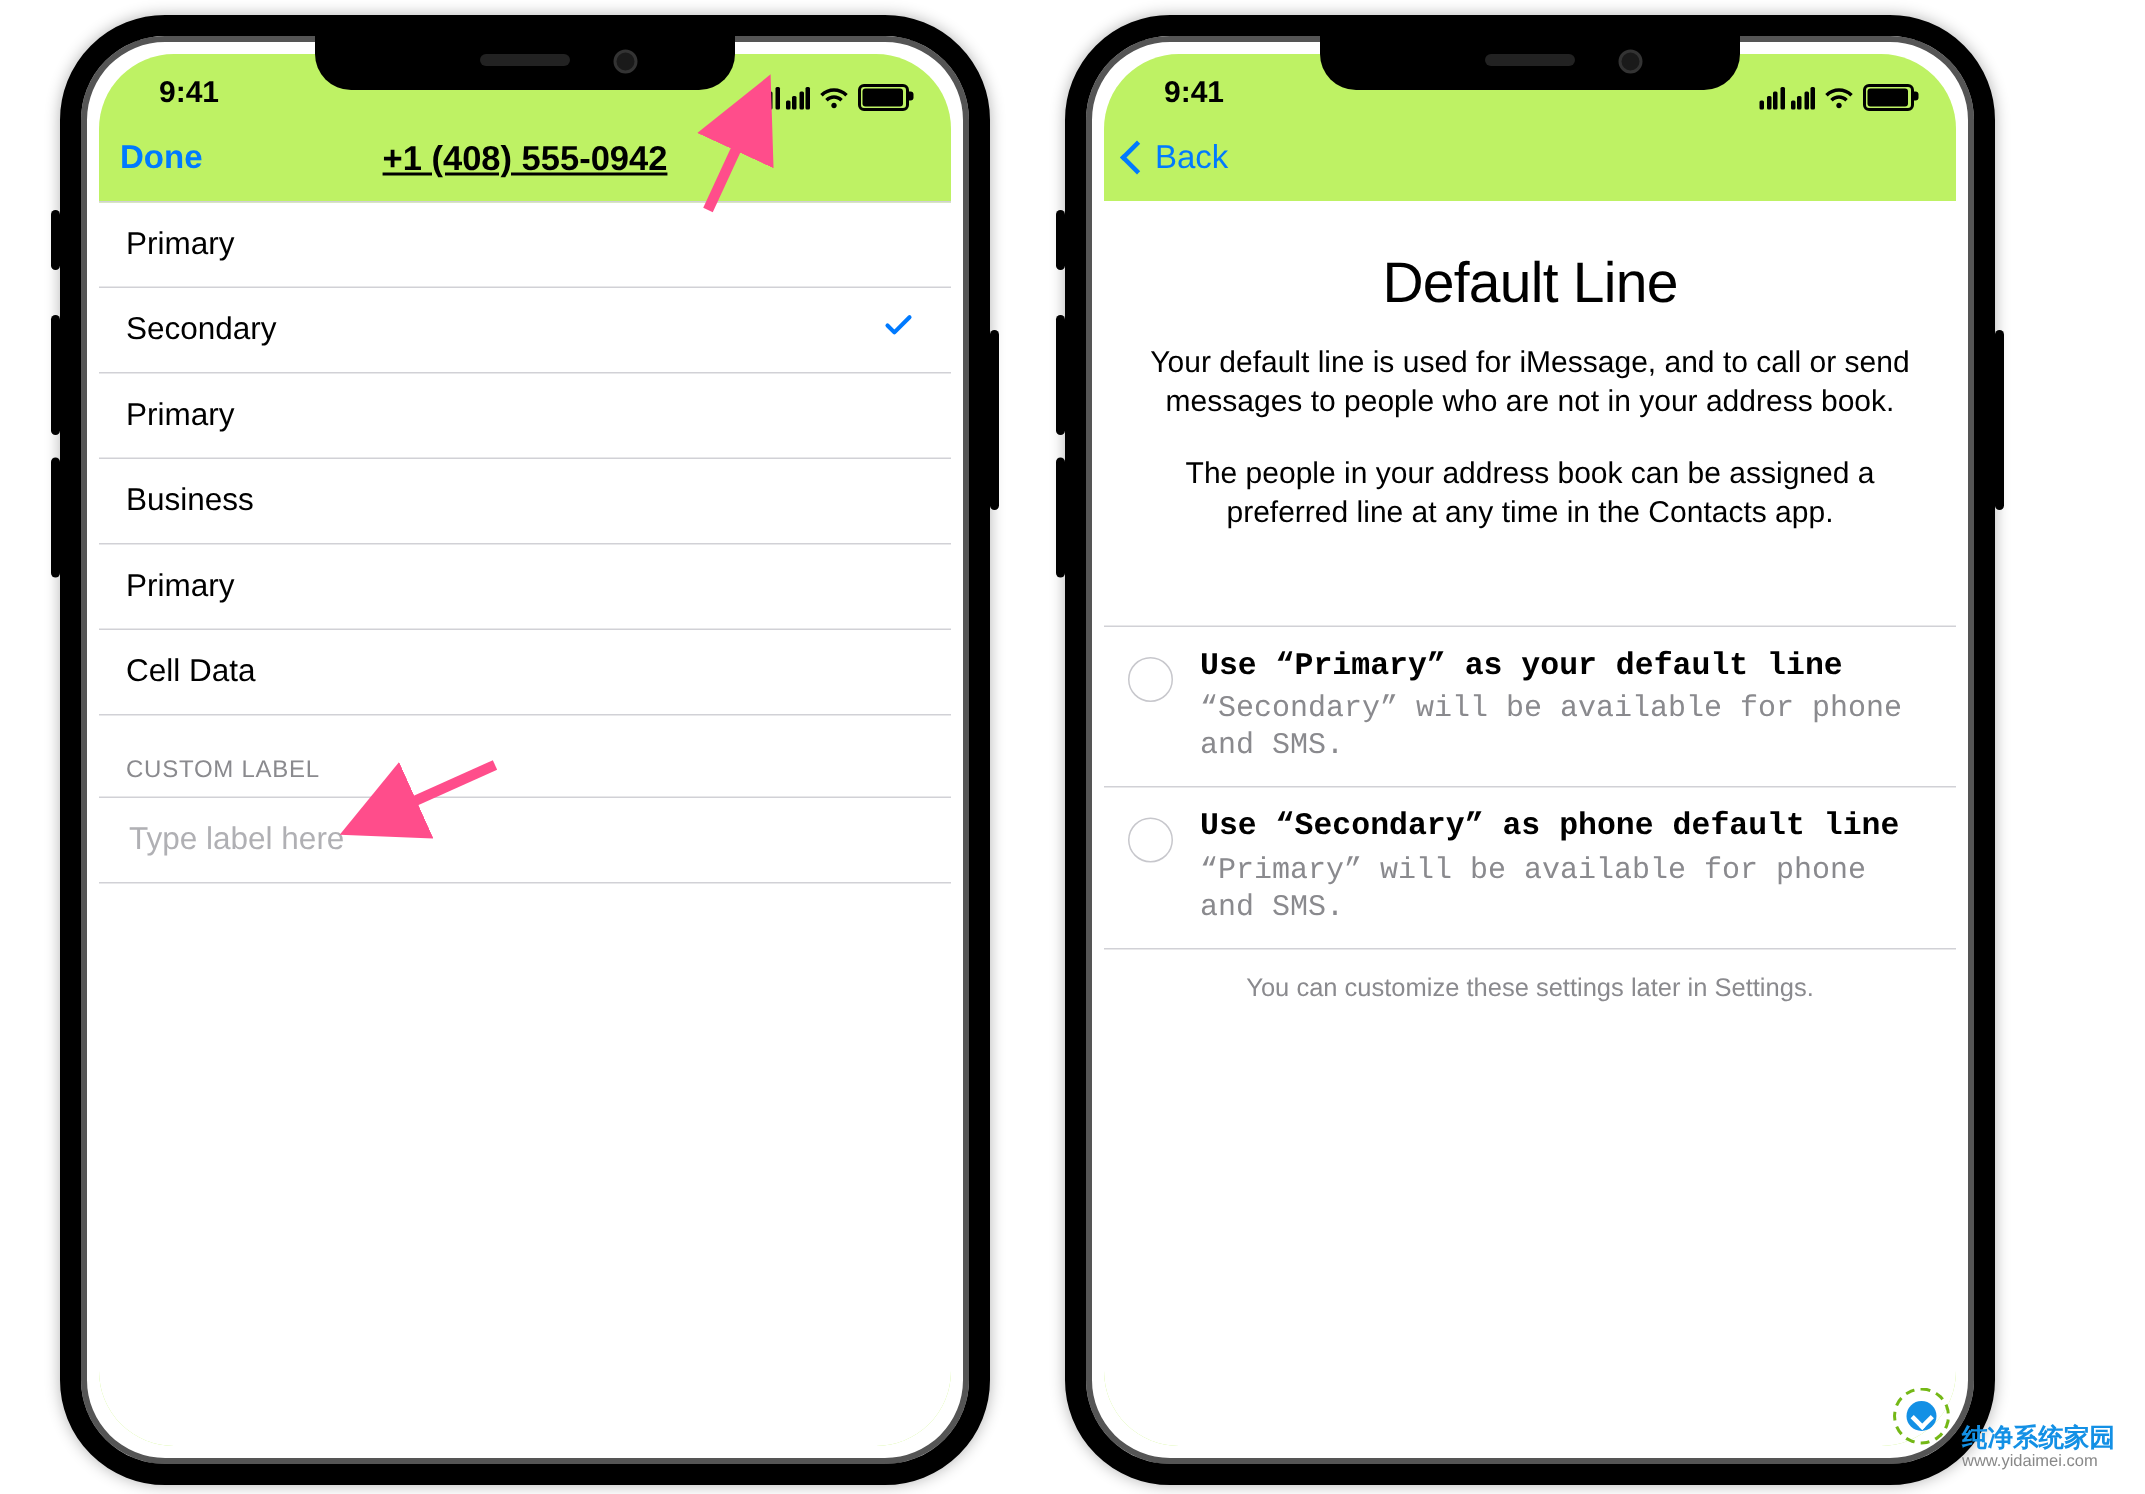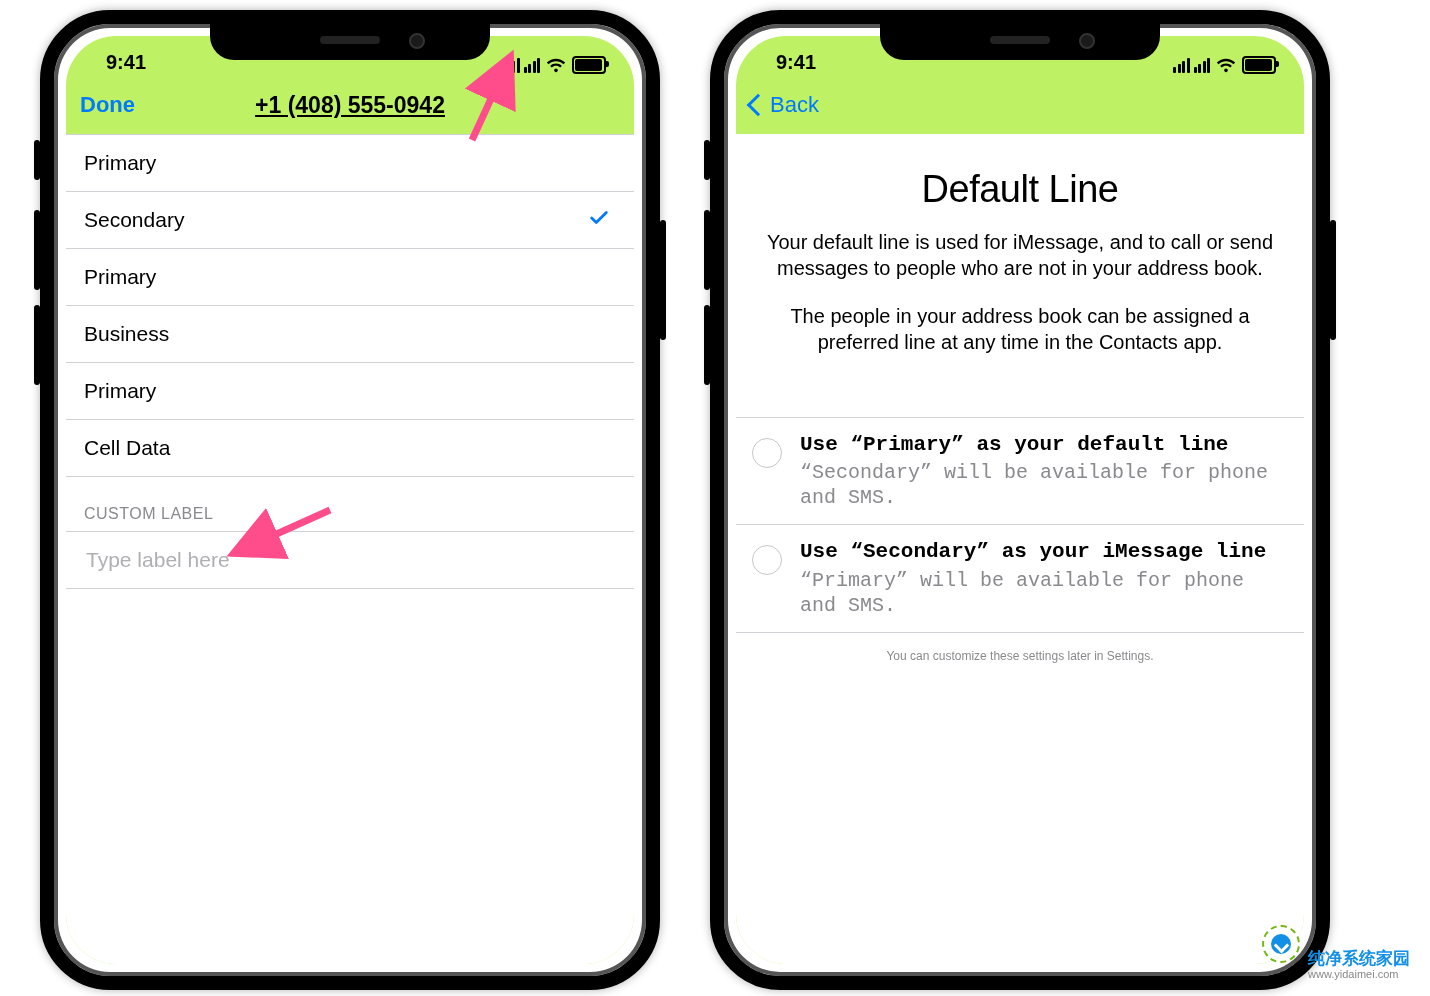--- a/index.html
+++ b/index.html
@@ -44,21 +44,21 @@
   .input-cell input{border:none;outline:none;font-size:21px;width:100%;color:#000;background:transparent;}
   .input-cell input::placeholder{color:#b0b0b4;}
   .headline-block{padding:24px 20px 40px;text-align:center;}
   .headline-block h1{font-size:38px;font-weight:400;margin:10px 0 18px;letter-spacing:-0.5px;}
   .headline-block p{font-size:20px;line-height:1.3;color:#000;margin:0 0 22px;}
   .option-row{display:flex;align-items:flex-start;padding:14px 18px 14px 8px;border-top:1px solid #d1d1d6;cursor:pointer;font-family:Liberation Mono, monospace;}
   .radio{flex:0 0 auto;width:28px;height:28px;border:1.5px solid #c7c7cc;border-radius:50%;margin:6px 18px 0 8px;}
   .option-text{flex:1;}
   .option-text .primary{font-size:21px;font-weight:600;color:#000;line-height:1.25;}
   .option-text .secondary{font-size:20px;color:#8a8a8e;line-height:1.25;margin-top:2px;}
-  .footnote{border-top:1px solid #d1d1d6;padding:16px 20px;font-size:12px;color:#8a8a8e;text-align:center;}
+  .footnote{border-top:1px solid #d1d1d6;padding:16px 20px;font-size:17px;color:#8a8a8e;text-align:center;}
   .arrow{position:absolute;z-index:50;}
   .arrow svg{overflow:visible;}
   .watermark{position:absolute;right:20px;bottom:16px;display:flex;align-items:center;gap:8px;}
   .wm-logo{width:34px;height:34px;border-radius:50%;border:2px dashed #74b816;display:flex;align-items:center;justify-content:center;}
   .wm-logo span{width:20px;height:20px;background:linear-gradient(135deg,#1390e5,#1390e5);border-radius:50%;position:relative;}
   .wm-logo span::after{content:"";position:absolute;left:5px;top:6px;width:8px;height:8px;border-right:3px solid #fff;border-bottom:3px solid #fff;transform:rotate(45deg);}
   .wm-text{display:flex;flex-direction:column;line-height:1;margin-top:43px;}
   .wm-text .t1{font-size:17px;font-weight:700;color:#1390e5;}
   .wm-text .t2{font-size:11px;color:#888;margin-top:2px;}
 </style>
@@ -213,21 +213,21 @@
             <div class="option-row">
               <div class="radio"></div>
               <div class="option-text">
                 <div class="primary">Use “Primary” as your default line</div>
                 <div class="secondary">“Secondary” will be available for phone and SMS.</div>
               </div>
             </div>
             <div class="option-row">
               <div class="radio"></div>
               <div class="option-text">
-                <div class="primary">Use “Secondary” as your iMessage line</div>
+                <div class="primary">Use “Secondary” as phone default line</div>
                 <div class="secondary">“Primary” will be available for phone and SMS.</div>
               </div>
             </div>
           </div>
       <div class="footnote">You can customize these settings later in Settings.</div>
     </div>
   </div>
 </div>
 
 <div class="watermark">

